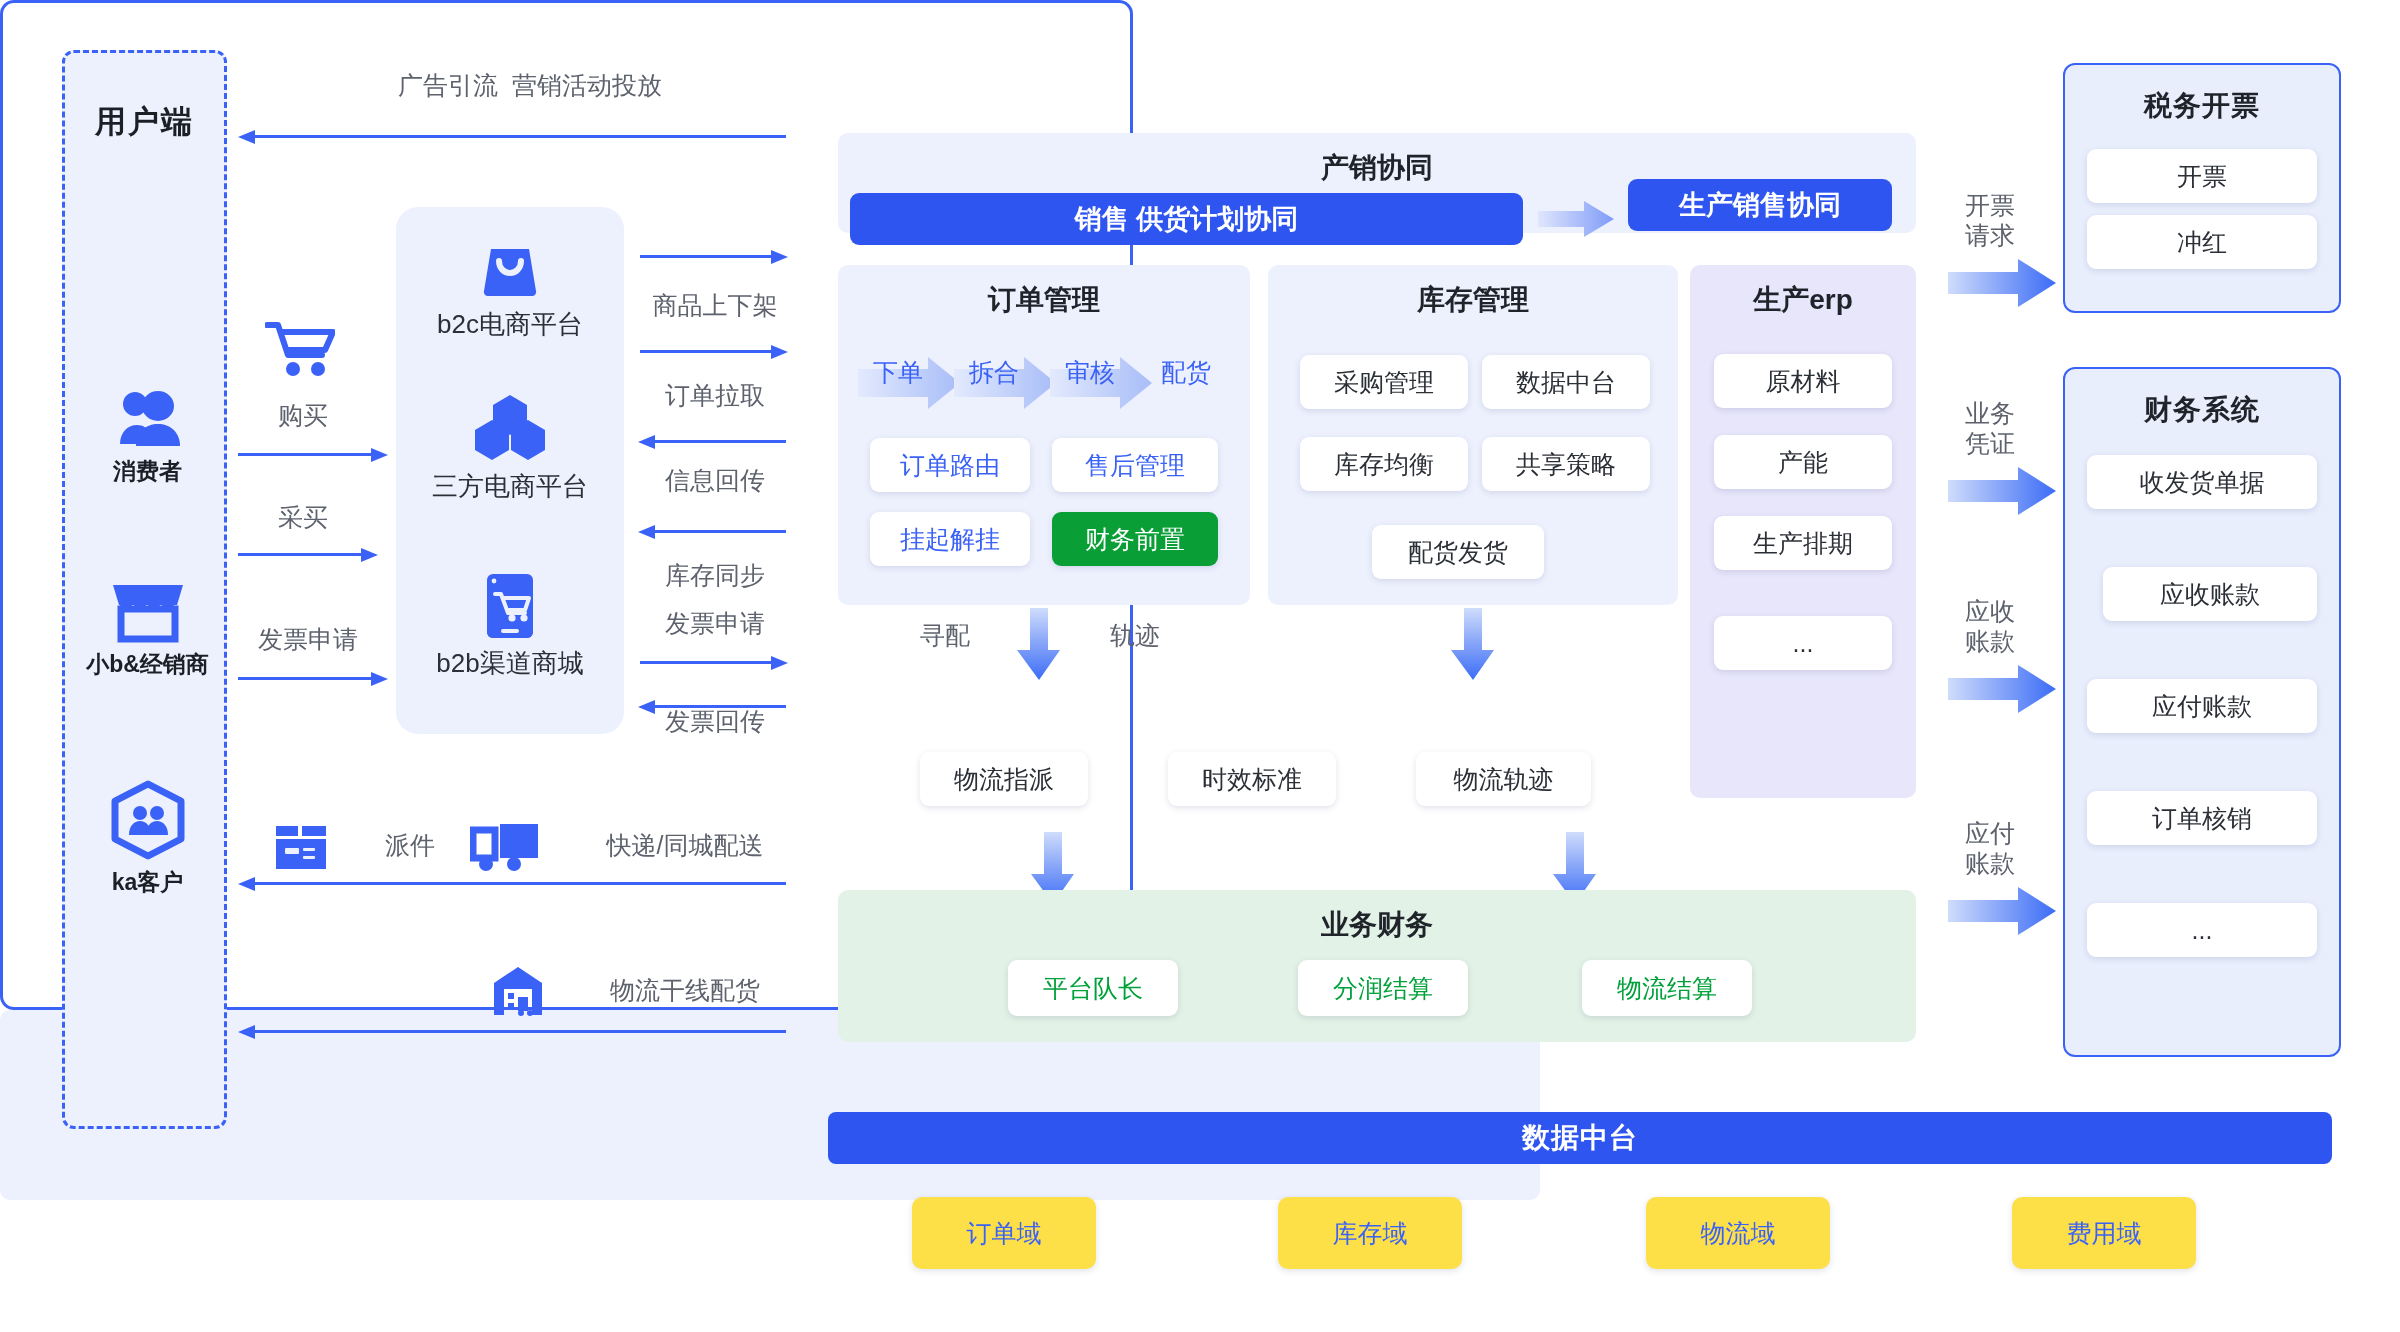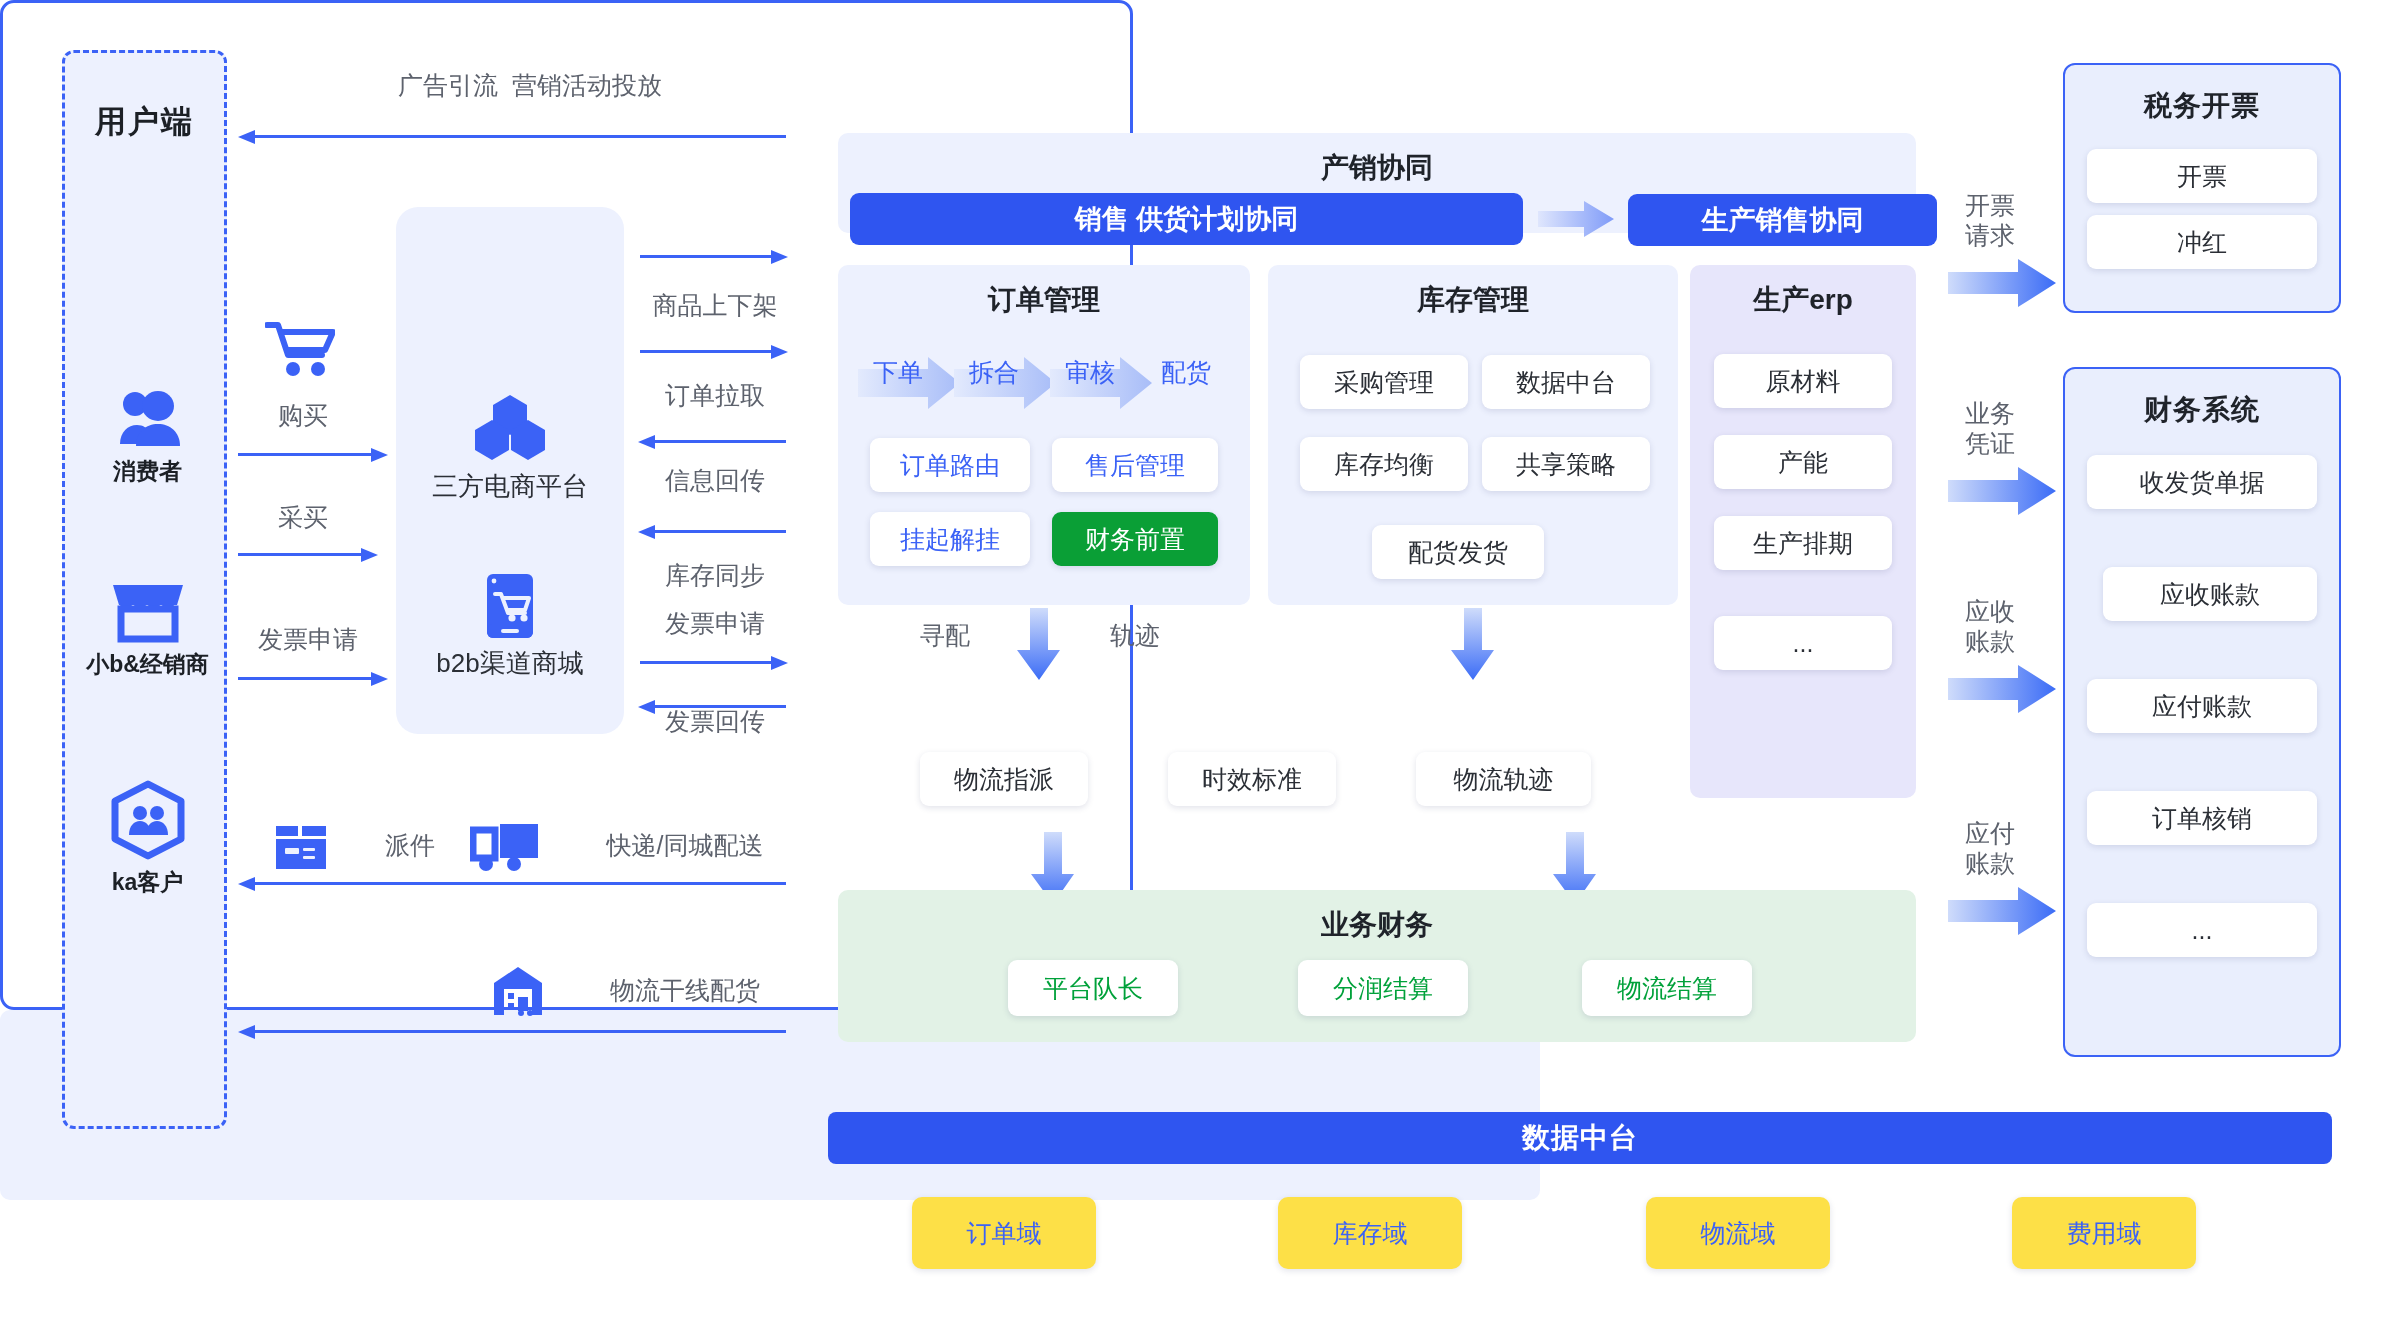--- a/index.html
+++ b/index.html
@@ -178,20 +178,27 @@
         <circle cx="33" cy="34" r="7" fill="#3b62f6"></circle>
         <circle cx="50" cy="34" r="7" fill="#3b62f6"></circle>
         <path d="M22 56c0-9 5-14 11-14s11 5 11 14z" fill="#3b62f6"></path>
         <path d="M39 56c0-9 5-14 11-14s11 5 11 14z" fill="#3b62f6"></path>
       </svg>
       <div class="uname">ka客户</div>
     </div>
   </div>
 
   <div id="platform-card" class="abs">
+    <div class="plat-item" style="top:28px">
+      <svg width="66" height="66" viewBox="0 0 66 66">
+        <path d="M14 14h38l7 42a4 4 0 0 1-4 5H11a4 4 0 0 1-4-5z" fill="#3b62f6"></path>
+        <path d="M22 26c0 7 5 12 11 12s11-5 11-12" fill="none" stroke="#edf1fe" stroke-width="6" stroke-linecap="round"></path>
+      </svg>
+      <div class="pname">b2c电商平台</div>
+    </div>
 
     <div class="plat-item" style="top:186px">
       <svg width="76" height="70" viewBox="0 0 76 70">
         <path d="M38 2 55 12v20L38 42 21 32V12z" fill="#3b62f6"></path>
         <path d="M20 34 37 44v20L20 74 3 64V44z" fill="#3b62f6" transform="translate(0,-7)"></path>
         <path d="M56 34 73 44v20L56 74 39 64V44z" fill="#3b62f6" transform="translate(0,-7)"></path>
       </svg>
       <div class="pname">三方电商平台</div>
     </div>
 
@@ -325,21 +332,21 @@
   <div class="btn-blue" style="left:850px; top:193px; width:673px; height:52px;">销售 供货计划协同</div>
   <svg class="abs" style="left:1538px; top:200px;" width="78" height="38" viewBox="0 0 78 38">
     <defs>
         <linearGradient id="gA" x1="0" y1="0" x2="1" y2="0">
       <stop offset="0" stop-color="#dfe6fd"></stop>
           <stop offset="1" stop-color="#7f9bf8"></stop>
     </linearGradient>
       </defs>
     <path d="M0 11h46V1l30 18-30 18V27H0z" fill="url(#gA)"></path>
   </svg>
-  <div class="btn-blue" style="left:1628px; top:194px; width:309px; height:52px;text-align:right;">生产销售协同</div>
+  <div class="btn-blue" style="left:1628px; top:179px; width:264px; height:52px;text-align:right;">生产销售协同</div>
 
   <div class="sec" style="left:838px; top:265px; width:412px; height:340px;">
     <div class="sec-title">订单管理</div>
   </div>
   <svg class="abs" style="left:858px; top:353px;" width="372" height="60" viewBox="0 0 372 60">
     <defs>
         <linearGradient id="gB" x1="0" y1="0" x2="1" y2="0">
       <stop offset="0" stop-color="#e3eafd"></stop>
           <stop offset="1" stop-color="#a8bdf8"></stop>
     </linearGradient>

